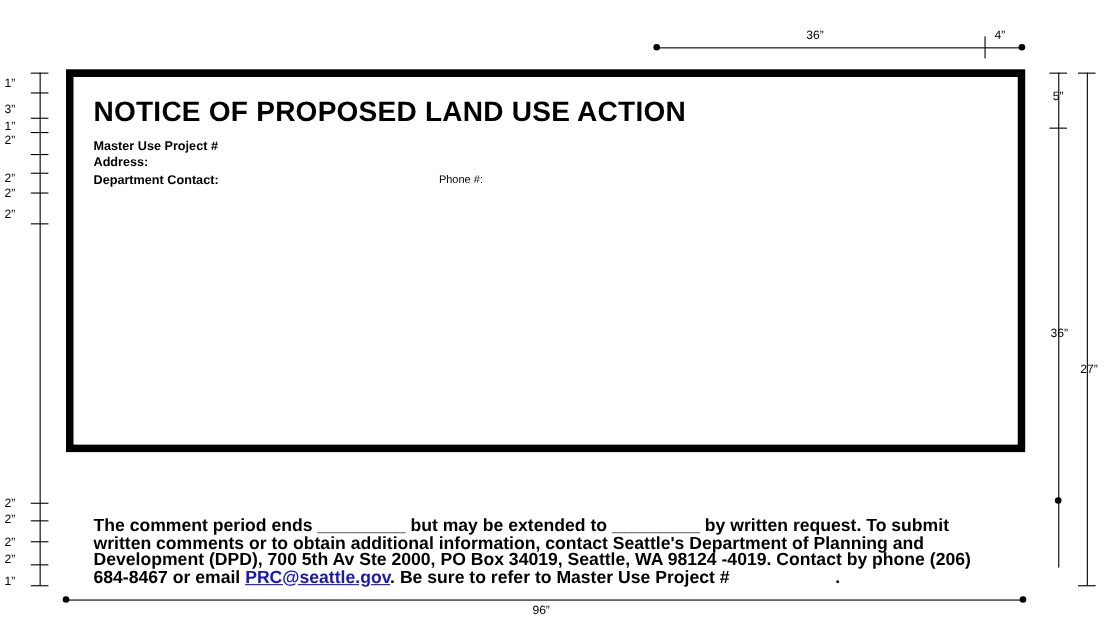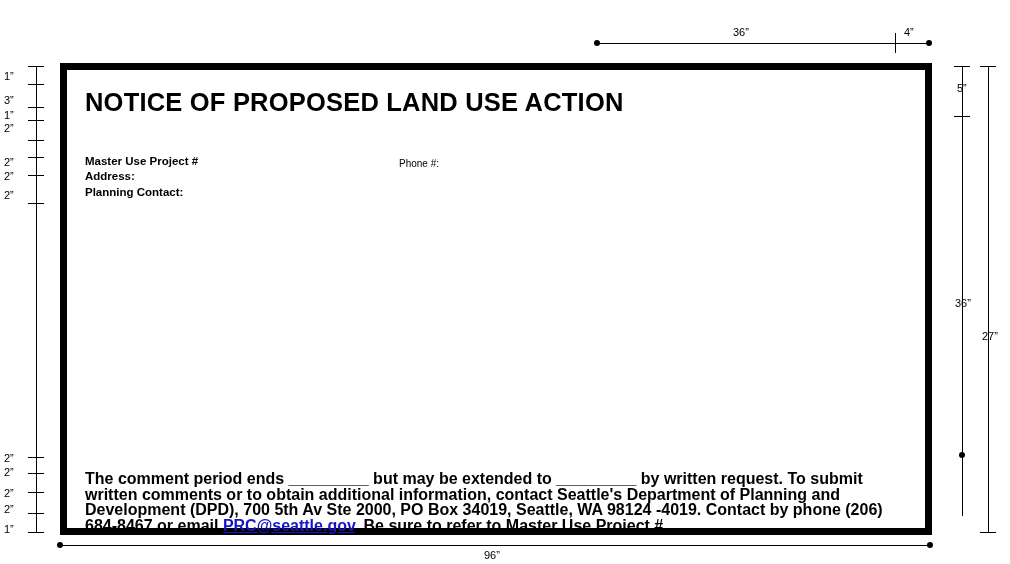--- a/index.html
+++ b/index.html
@@ -15,21 +15,21 @@
     color: #000000;
     overflow: hidden;
   }
 
   
   #sign-board {
     position: absolute;
     left: 60px;
     top: 63px;
     width: 872px;
-    height: 472px;
+    height: 348px;
     border: 7px solid #000000;
     background: #ffffff;
     box-sizing: border-box;
     padding-left: 16px;
   }
   #sign-inner {
     position: absolute;
     left: 0; top: 0; right: 0; bottom: 0;
     background: #ffffff;
   }
@@ -43,21 +43,20 @@
     letter-spacing: 0.2px;
     white-space: nowrap;
   }
 
   .field-line {
     position: absolute;
     left: 18px;
     font-size: 11.5px;
     font-weight: bold;
     white-space: nowrap;
-    margin-top: 28px;
   }
   #field-mup      { top: 57px; }
   #field-address  { top: 72px; }
   #field-applicant{ top: 88px; }
   #field-phone {
     position: absolute;
     left: 332px;
     top: 88px;
     font-size: 10px;
     font-weight: normal;
@@ -214,21 +213,21 @@
   <div class="left-label" style="top:523px;">1”</div>
 </div>
 
 <div id="sign-board">
   <div id="sign-inner">
 
     <div id="sign-title">NOTICE OF PROPOSED LAND USE ACTION</div>
 
     <div class="field-line" id="field-mup">Master Use Project #</div>
     <div class="field-line" id="field-address">Address:</div>
-    <div class="field-line" id="field-applicant">Planning Contact:</div>
+    <div class="field-line" id="field-applicant">Department Contact:</div>
     <div id="field-phone">Phone #:</div>
 
 
 
     <div id="footer-text"><span>The comment period ends _________ but may be extended to _________ by written request.  To submit written comments or to obtain additional information, contact Seattle's Department of Planning and Development (DPD), 700 5th Av Ste 2000, PO Box 34019, Seattle, WA 98124 -4019.  Contact by phone (206) 684-8467 or email </span><a class="link" href="#">PRC@seattle.gov</a><span>.  Be sure to refer to Master Use Project #</span><span style="display:inline-block;width:96px;"></span><span>.</span></div>
 
   </div>
 </div>
 
 <div>

